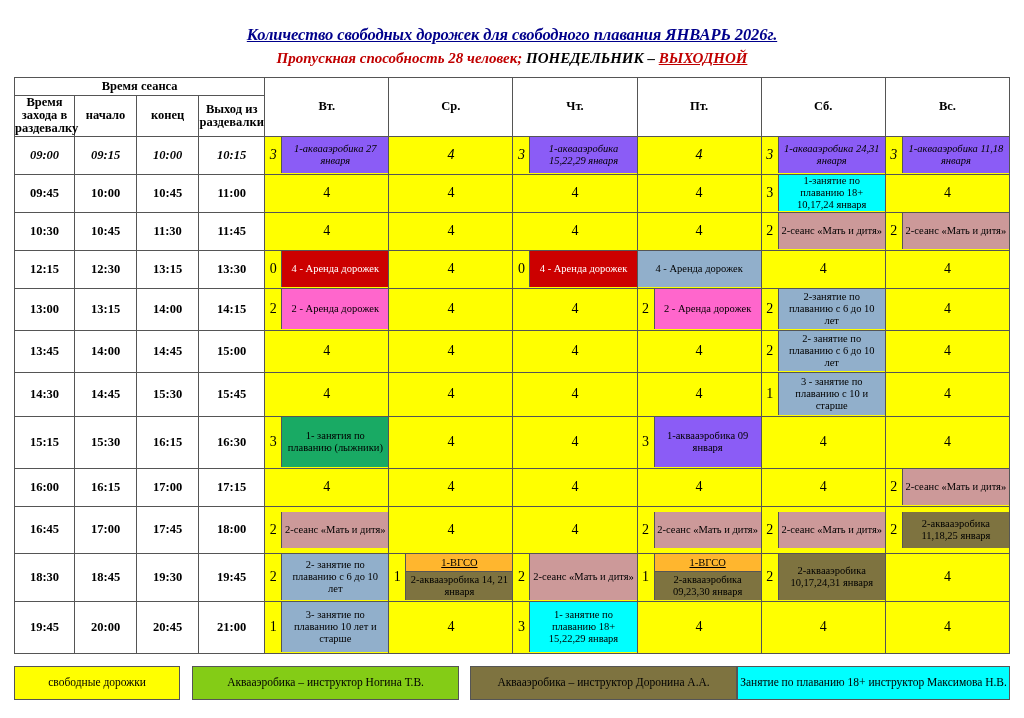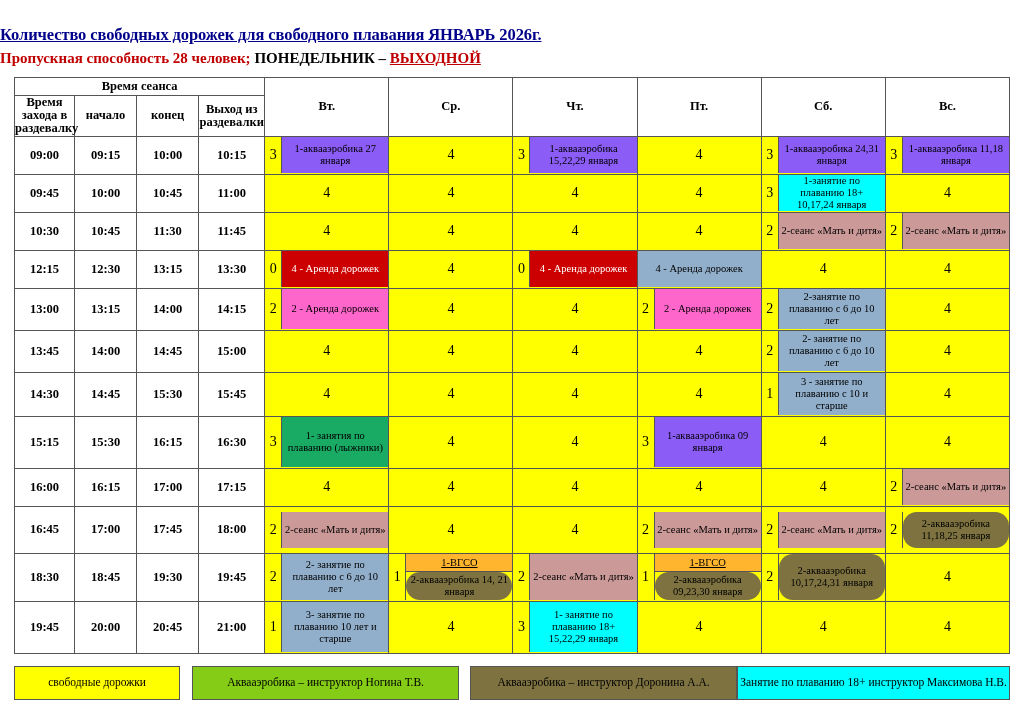--- a/index.html
+++ b/index.html
@@ -16,20 +16,22 @@
   .page {
     position: relative;
     width: 1024px;
     height: 718px;
     box-sizing: border-box;
   }
 
   
   .title-block {
     padding-top: 26px;
+    text-align: center;
+    font-style: italic;
   }
   .title-main {
     font-size: 16.5px;
     font-weight: bold;
     color: #00008B;
     text-decoration: underline;
     letter-spacing: -0.1px;
     line-height: 1.15;
   }
   .title-sub {
@@ -148,21 +150,21 @@
     text-align: center;
   }
   .sub.top { border-bottom: 1px solid #555555; text-decoration: underline; }
   .c-lilac   { background: #8b5cf6; }
   .c-cyan    { background: #00FFFF; }
   .c-rose    { background: #CC9999; }
   .c-darkred { background: #CC0000; color: #ffffff; }
   .c-pink    { background: #FF66CC; }
   .c-steel   { background: #91AFCB; }
   .c-green   { background: #19AA64; }
-  .c-olive   { background: #7E7340; border-radius: 14px; }
+  .c-olive   { background: #7E7340; }
   .c-orange  { background: #FFB62E; }
 
   
   .legend {
     margin: 12px 0 0 14px;
     width: 996px;
     display: flex;
     align-items: stretch;
     gap: 0;
   }
@@ -224,21 +226,21 @@
           <th class="hdr-day" rowspan="2">Вс.</th>
         </tr>
         <tr>
           <th class="hdr-cell">Время захода в раздевалку</th>
           <th class="hdr-cell">начало</th>
           <th class="hdr-cell">конец</th>
           <th class="hdr-cell">Выход из раздевалки</th>
         </tr>
       </thead>
       <tbody id="sched-body">
-          <tr style="height: 38px;">
+          <tr style="height: 38px; font-style: italic;">
             <td class="tcell">09:00</td>
             <td class="tcell">09:15</td>
             <td class="tcell">10:00</td>
             <td class="tcell">10:15</td>
             <td class="day">
               <div class="daybox" style="height: 36px;">
                 <div class="num">3</div>
                 <div class="lbl c-lilac">1-аквааэробика 27 января</div>
               </div>
             </td>

